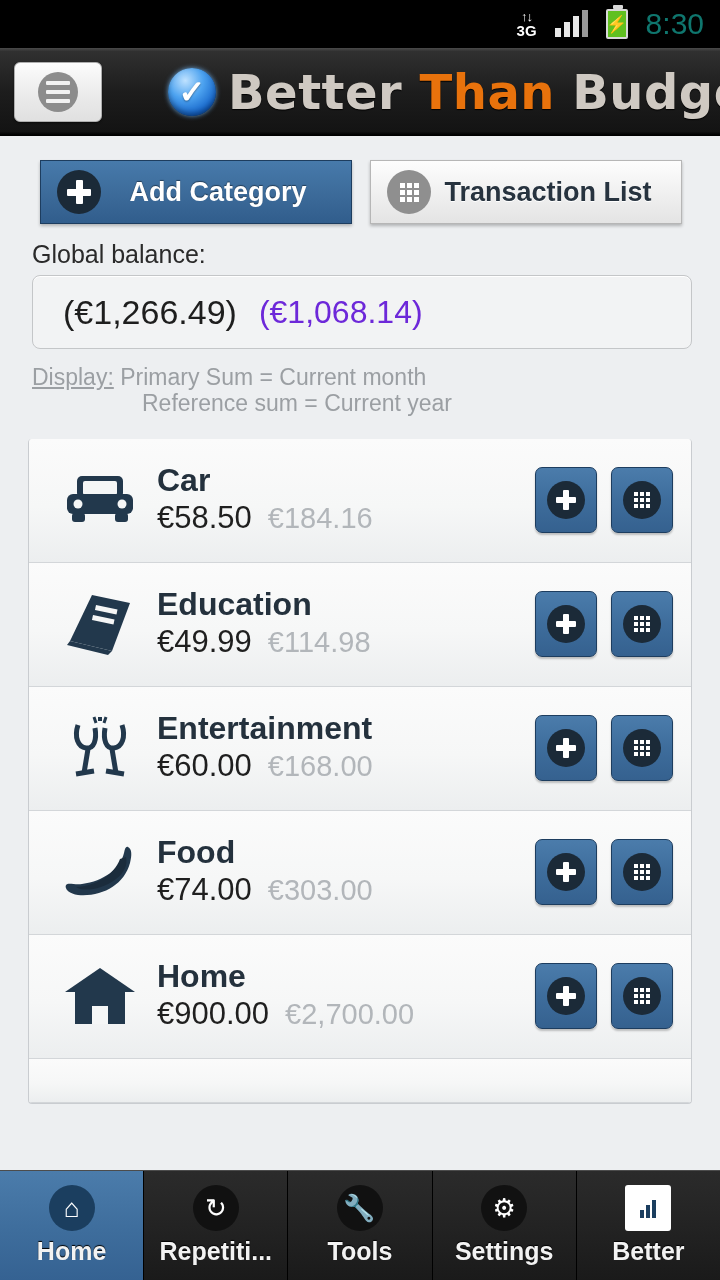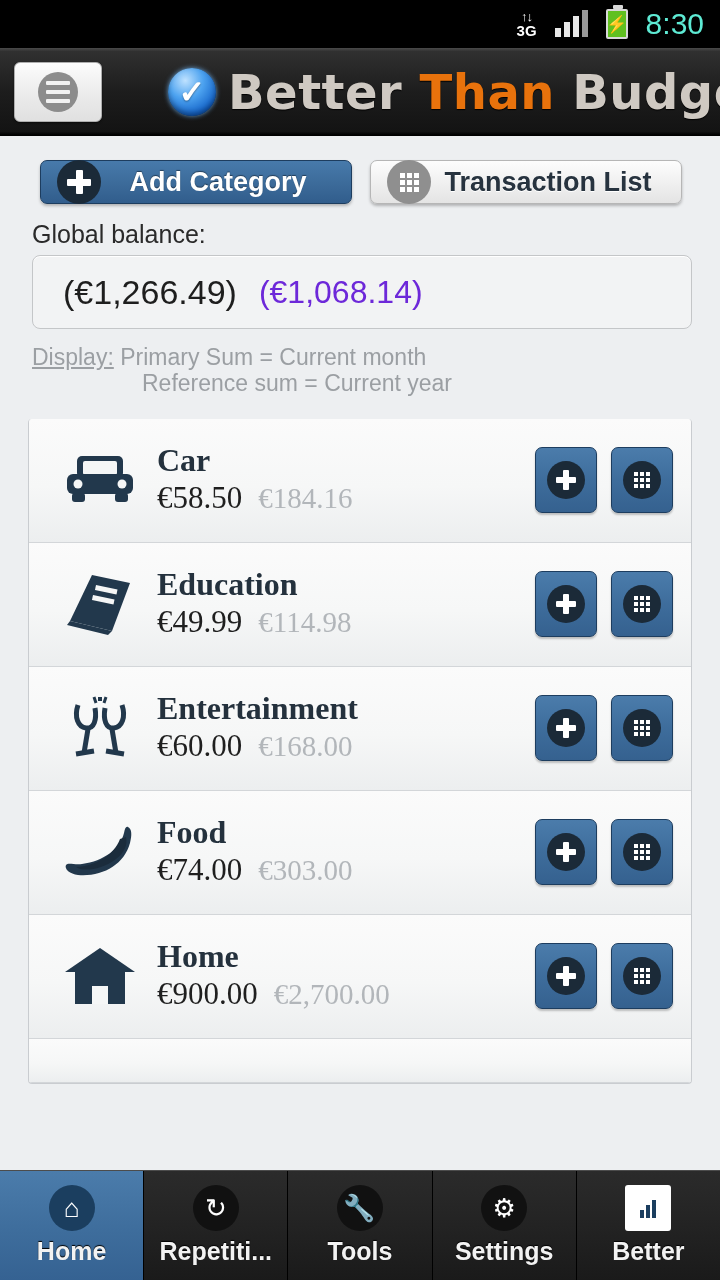--- a/index.html
+++ b/index.html
@@ -24,21 +24,21 @@
   .sb-3g .lbl{ font-size:15px; font-weight:bold; font-family:"Liberation Sans",sans-serif;}
   .sb-signal{ display:flex; align-items:flex-end; gap:3px; height:26px; }
   .sb-signal i{ display:block; width:6px; background:#9a9a9a; }
   .sb-signal i.on{ background:#e8e8e8; }
   .sb-battery{ position:relative; width:22px; height:30px; border:2px solid #d8d8d8;
                border-radius:2px; background:#60c020; display:flex; align-items:center;
                justify-content:center; }
   .sb-battery:before{ content:""; position:absolute; top:-6px; left:5px; width:10px; height:4px;
                background:#d8d8d8; border-radius:1px;}
   .sb-battery .bolt{ color:#fff; font-size:17px; line-height:1; }
-  .sb-time{ color:#5eead4; font-size:30px; font-weight:500; letter-spacing:0px; }
+  .sb-time{ color:#0f766e; font-size:30px; font-weight:500; letter-spacing:0px; }
 
   
   .appbar{
     height:88px; width:720px;
     background:linear-gradient(to bottom,#4a4a4a 0%,#303030 4%,#1d1d1d 50%,#131313 96%,#000 100%);
     display:flex; align-items:center; position:relative;
     border-bottom:1px solid #000;
   }
   .menu-btn{
     margin-left:14px; width:88px; height:60px; border-radius:6px;
@@ -60,21 +60,21 @@
   .brand-text{ font-size:48px; letter-spacing:.5px; font-family:"DejaVu Sans", sans-serif;
     font-weight:700; white-space:nowrap; }
   .brand-text .w1,.brand-text .w3{ color:#cfc9c2; text-shadow:0 1px 1px #000; }
   .brand-text .w2{ color:#e8720c; text-shadow:0 1px 1px #000; }
 
   
   .content{ width:720px; height:1280px; background:#edeff1; position:relative; }
 
   .btn-row{ display:flex; gap:18px; padding:24px 28px 0 40px; }
   .big-btn{
-    height:44px; border-radius:7px; display:flex; align-items:center; padding:0 16px;
+    height:64px; border-radius:0; display:flex; align-items:center; padding:0 16px;
     box-shadow:0 2px 3px rgba(0,0,0,.25); position:relative; flex:0 0 auto;
   }
   .big-btn .cap{ flex:1; text-align:center; font-size:27px; font-weight:bold; padding:0 12px; }
   .btn-primary{ width:312px; background:linear-gradient(to bottom,#477aab,#3d6c9b 50%,#315d8c);
     border:1px solid #1d3d5f; }
   .btn-primary .cap{ color:#fff; text-shadow:0 -1px 1px rgba(0,0,0,.45); }
   .btn-secondary{ width:312px; background:linear-gradient(to bottom,#fdfdfd,#f0f0f0 52%,#e4e4e4);
     border:1px solid #b6b6b6; }
   .btn-secondary .cap{ color:#27333f; text-shadow:0 1px 0 #fff; }
 
@@ -109,21 +109,21 @@
   .panel-header{
     height:64px; background:linear-gradient(to bottom,#6f93ba,#5c83ad 50%,#5179a5);
     display:flex; align-items:center; gap:18px; padding-left:34px;
     border-bottom:1px solid #44689a;
   }
   .ph-title{ font-size:30px; font-weight:bold; color:#fff; text-shadow:0 -1px 1px rgba(0,0,0,.35); }
   .ph-ref{ font-size:24px; font-weight:bold; color:#c3d2e2; }
 
   .cat-row{ height:124px; display:flex; align-items:center; padding:0 18px 0 28px;
     border-bottom:1px solid #d3d6d9;
-    background:linear-gradient(to bottom,#fbfbfb 0%,#f6f7f7 55%,#eceeef 100%);font-family:Liberation Serif, serif; }
+    background:linear-gradient(to bottom,#fbfbfb 0%,#f6f7f7 55%,#eceeef 100%); }
   .cat-icon{ width:86px; height:76px; display:flex; align-items:center; justify-content:center;
     flex:0 0 auto; color:#22384c; }
   .cat-texts{ flex:1; padding-left:14px; }
   .cat-name{ font-size:32px; font-weight:bold; color:#24313d; line-height:1.05; }
   .cat-amounts{ display:flex; align-items:baseline; gap:16px; margin-top:2px; }
   .cat-primary{ font-size:31px; color:#1f1f1f; }
   .cat-ref{ font-size:29px; color:#b2b6ba; }
   .cat-actions{ display:flex; gap:14px; flex:0 0 auto; }
   .sq-btn{ width:62px; height:66px; border-radius:7px;
     background:linear-gradient(to bottom,#4b7cab,#3e6d9c 50%,#35618f);

